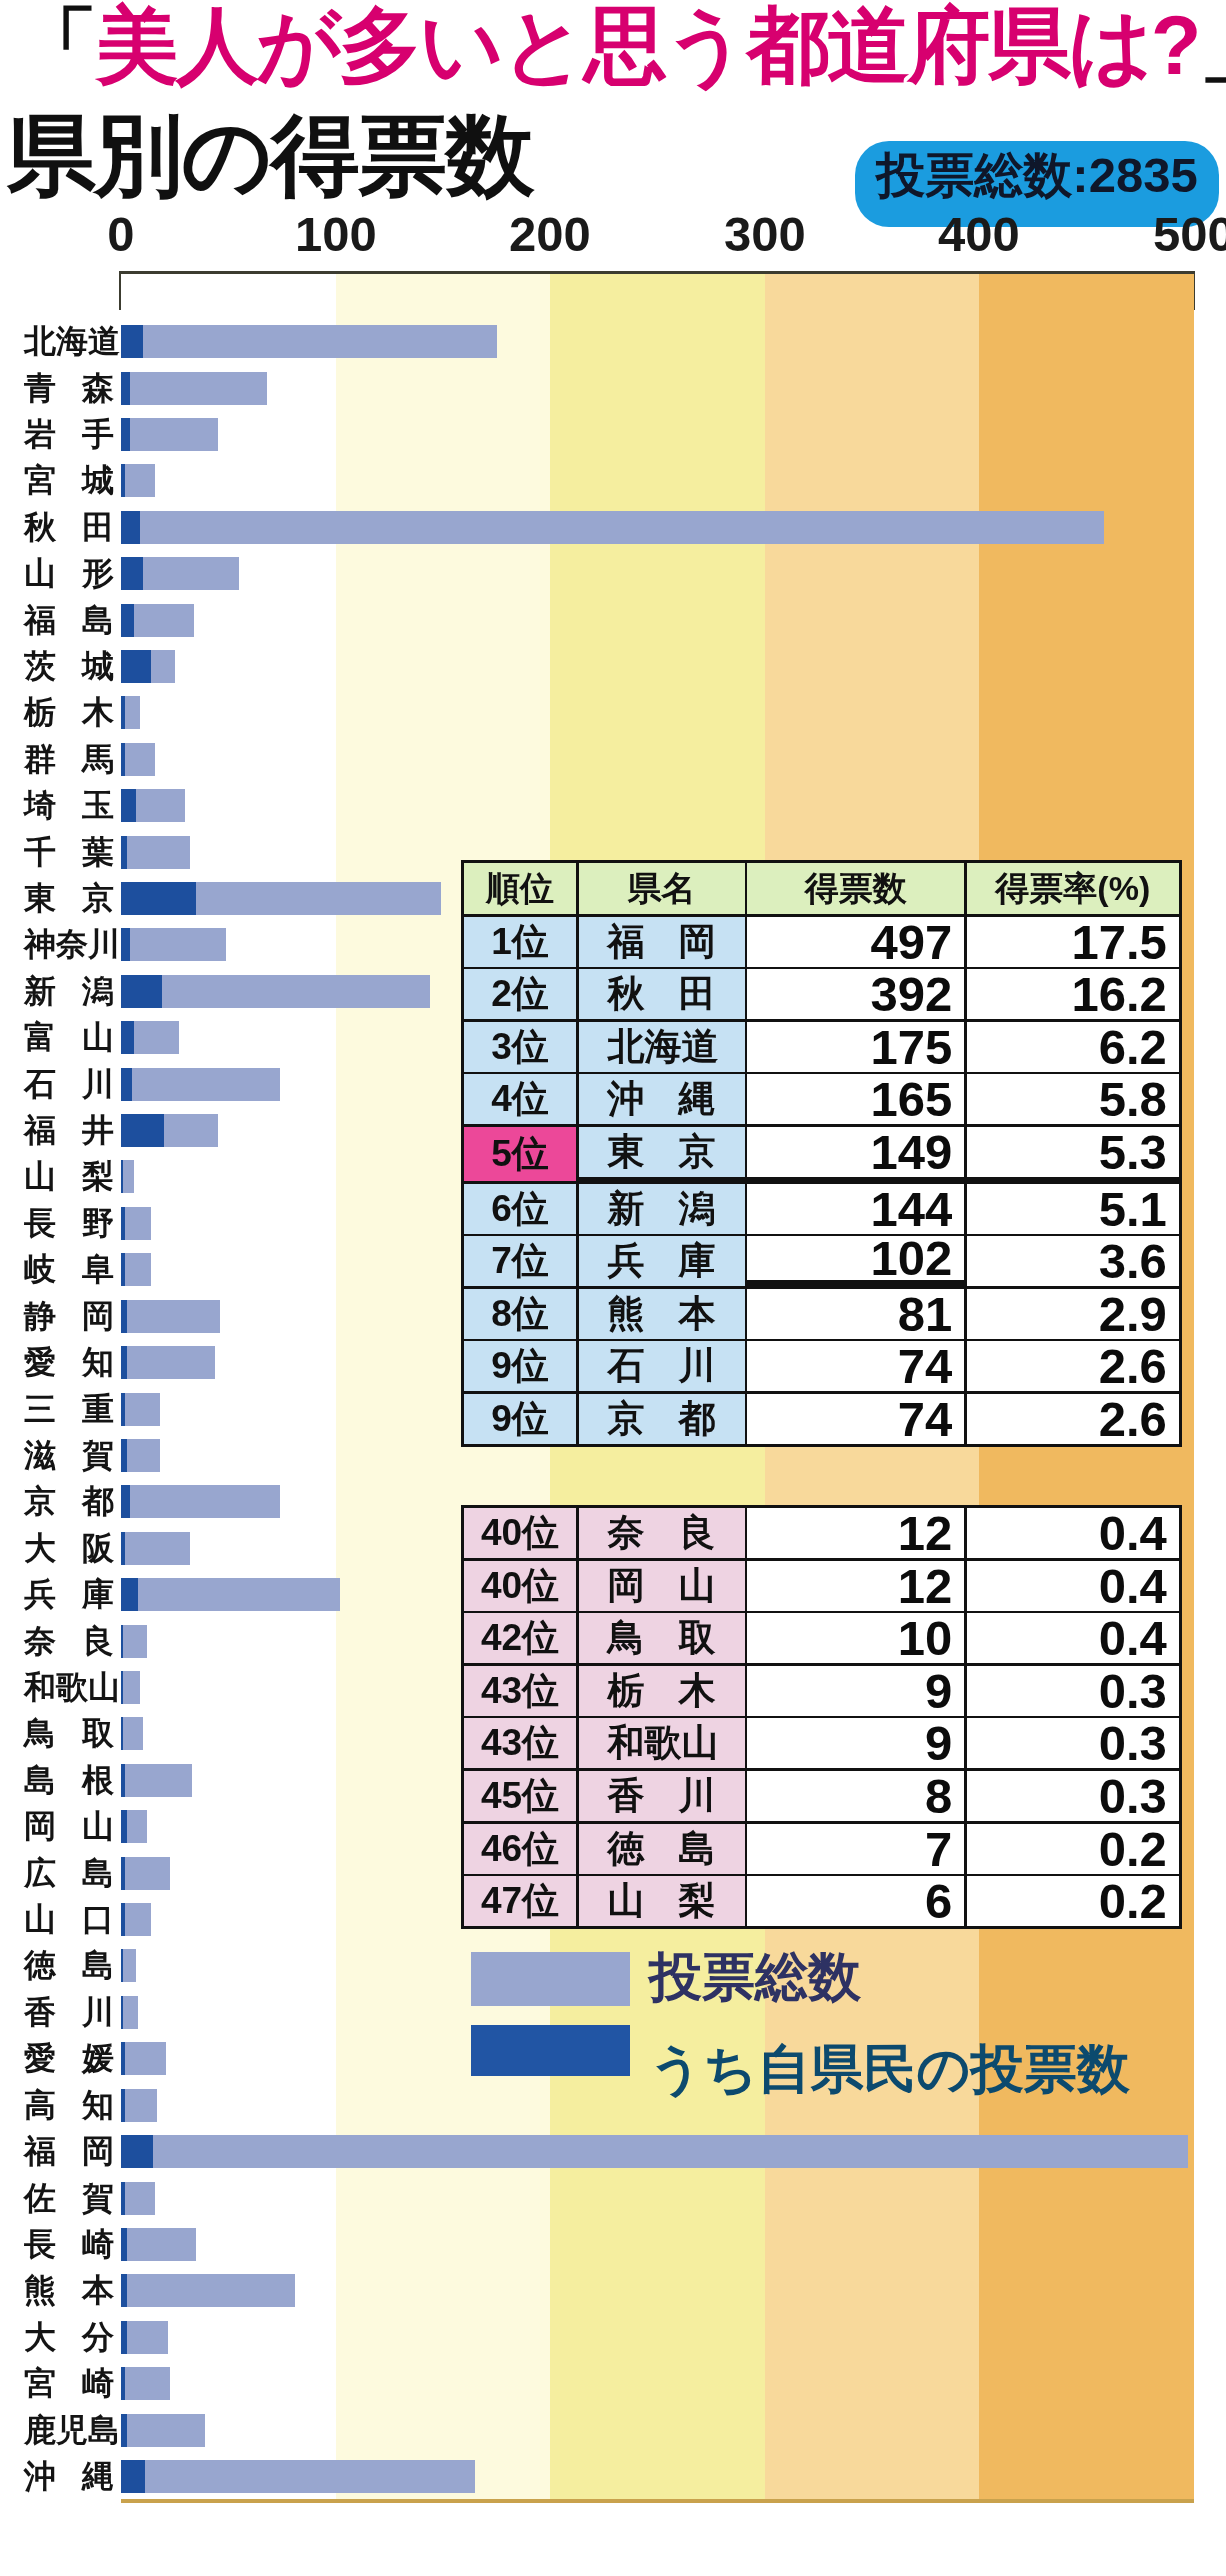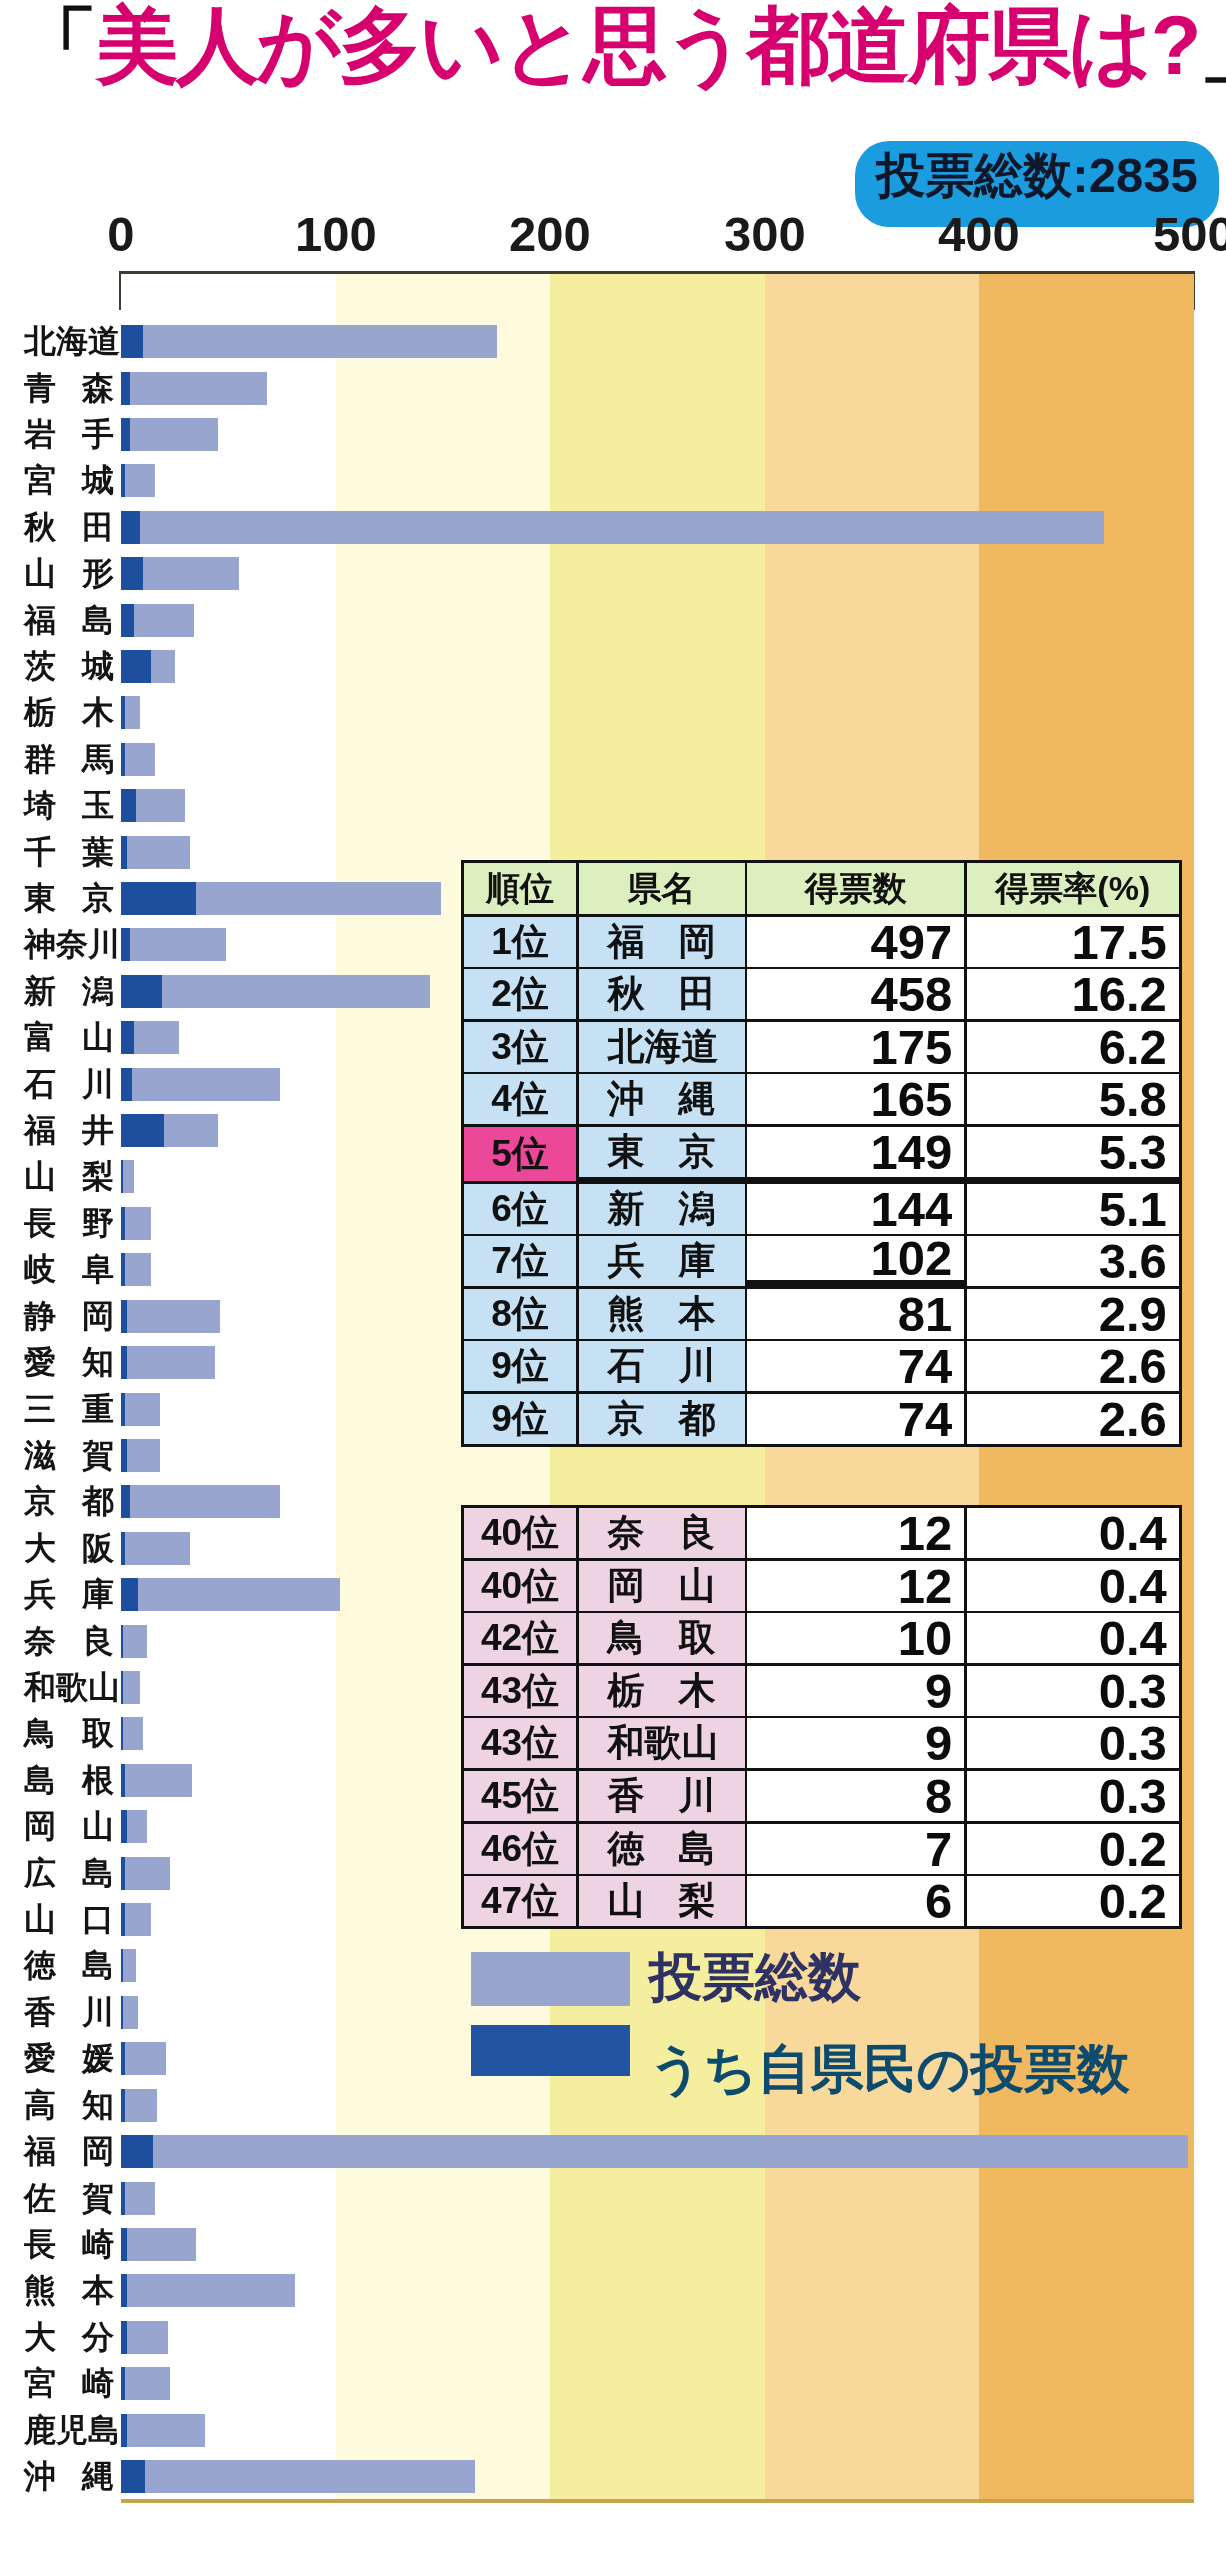--- a/index.html
+++ b/index.html
@@ -45,20 +45,21 @@
                 line-height:1.1;white-space:nowrap;}
   
   #caption{position:absolute;top:2512px;right:5.1px;font-size:43px;font-weight:500;color:#222222;}
 </style>
 </head>
 <body>
 
 <div id="stage">
 
   <div id="title-line"><span>「</span><span class="magenta" style="color: rgb(215, 0, 111);">美人が多いと思う都道府県は?</span><span>」</span></div>
+  <div id="subtitle">県別の得票数</div>
   <div id="badge" style="background: rgb(27, 156, 223);">投票総数:2835</div>
 
   <div id="axis">
       <div class="tick-label" style="left: 121px;">0</div>
       <div class="tick-stub" style="left: 119px;"></div>
       <div class="tick-label" style="left: 336px;">100</div>
       <div class="tick-stub" style="left: 334px;"></div>
       <div class="tick-label" style="left: 550px;">200</div>
       <div class="tick-stub" style="left: 548px;"></div>
       <div class="tick-label" style="left: 765px;">300</div>
@@ -470,21 +471,21 @@
         <span>福</span>
         <span>岡</span>
       </div>
       <div class="cell c-num" style="height: 50px;">497</div>
       <div class="cell c-rate" style="height: 50px;">17.5</div>
       <div class="cell c-rank" style="height: 50px; background: rgb(198, 225, 243);">2位</div>
       <div class="cell c-name" style="height: 50px; background: rgb(198, 225, 243);">
         <span>秋</span>
         <span>田</span>
       </div>
-      <div class="cell c-num" style="height: 50px;">458</div>
+      <div class="cell c-num" style="height: 50px;">392</div>
       <div class="cell c-rate" style="height: 50px;">16.2</div>
       <div class="cell c-rank" style="height: 50px; background: rgb(198, 225, 243);">3位</div>
       <div class="cell c-name" style="height: 50px; background: rgb(198, 225, 243);">
         <span>北</span>
         <span>海</span>
         <span>道</span>
       </div>
       <div class="cell c-num" style="height: 50px;">175</div>
       <div class="cell c-rate" style="height: 50px;">6.2</div>
       <div class="cell c-rank" style="height: 50px; background: rgb(198, 225, 243);">4位</div>

